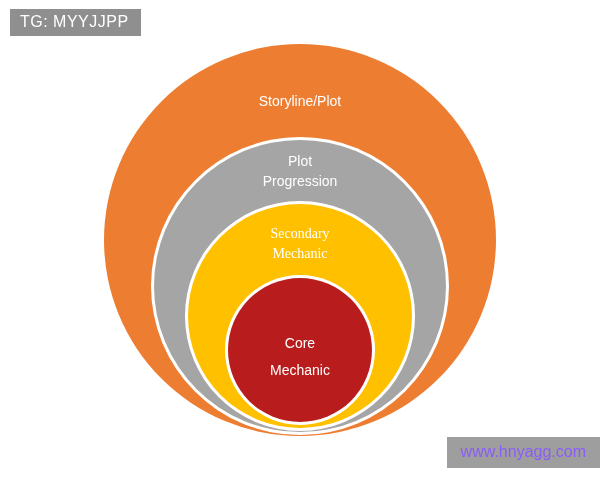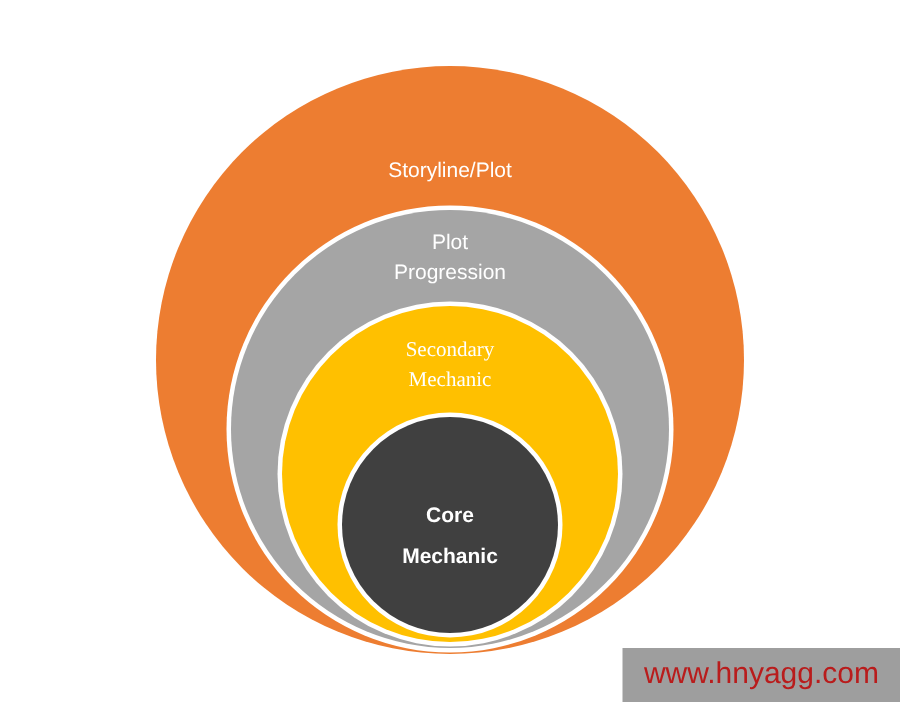--- a/index.html
+++ b/index.html
@@ -46,57 +46,58 @@
   .ring-label {
     position: absolute;
     left: 0;
     right: 0;
     text-align: center;
     color: #ffffff;
     font-size: 14px;
     line-height: 1.4;
     white-space: pre-line;
   }
-  .ring-0 .ring-label { top: 60px; }
+  .ring-0 .ring-label { top: 48px; }
   .ring-1 .ring-label { top: 12px; }
   .ring-2 .ring-label { top: 20px; font-family: Liberation Serif, serif; }
   .ring-3 .ring-label { top: 52px; line-height: 1.9; }
   .watermark {
     position: absolute;
     right: 0;
     bottom: 12px;
     background: rgba(145, 145, 145, 0.88);
-    color: #b91c1c;
-    font-size: 20px;
+    color: #8b5cf6;
+    font-size: 16px;
     padding: 6px 14px 7px 14px;
   }
 </style>
 </head>
 <body>
 
 <div class="canvas">
 
+  <div class="tag-box">TG: MYYJJPP</div>
 
   <div class="diagram">
 
     <div class="ring ring-0" style="background-color: rgb(237, 125, 49);">
       <div class="ring-label">Storyline/Plot</div>
     </div>
 
     <div class="ring ring-1 ring-inner" style="background-color: rgb(165, 165, 165);">
       <div class="ring-label">Plot
 Progression</div>
     </div>
 
     <div class="ring ring-2 ring-inner" style="background-color: rgb(255, 192, 0);">
       <div class="ring-label">Secondary
 Mechanic</div>
     </div>
 
-    <div class="ring ring-3 ring-inner" style="background-color: #404040; font-weight: bold;">
+    <div class="ring ring-3 ring-inner" style="background-color: #b91c1c;">
       <div class="ring-label">Core
 Mechanic</div>
     </div>
 
   </div>
 
   <div class="watermark">www.hnyagg.com</div>
 
 </div>
 

